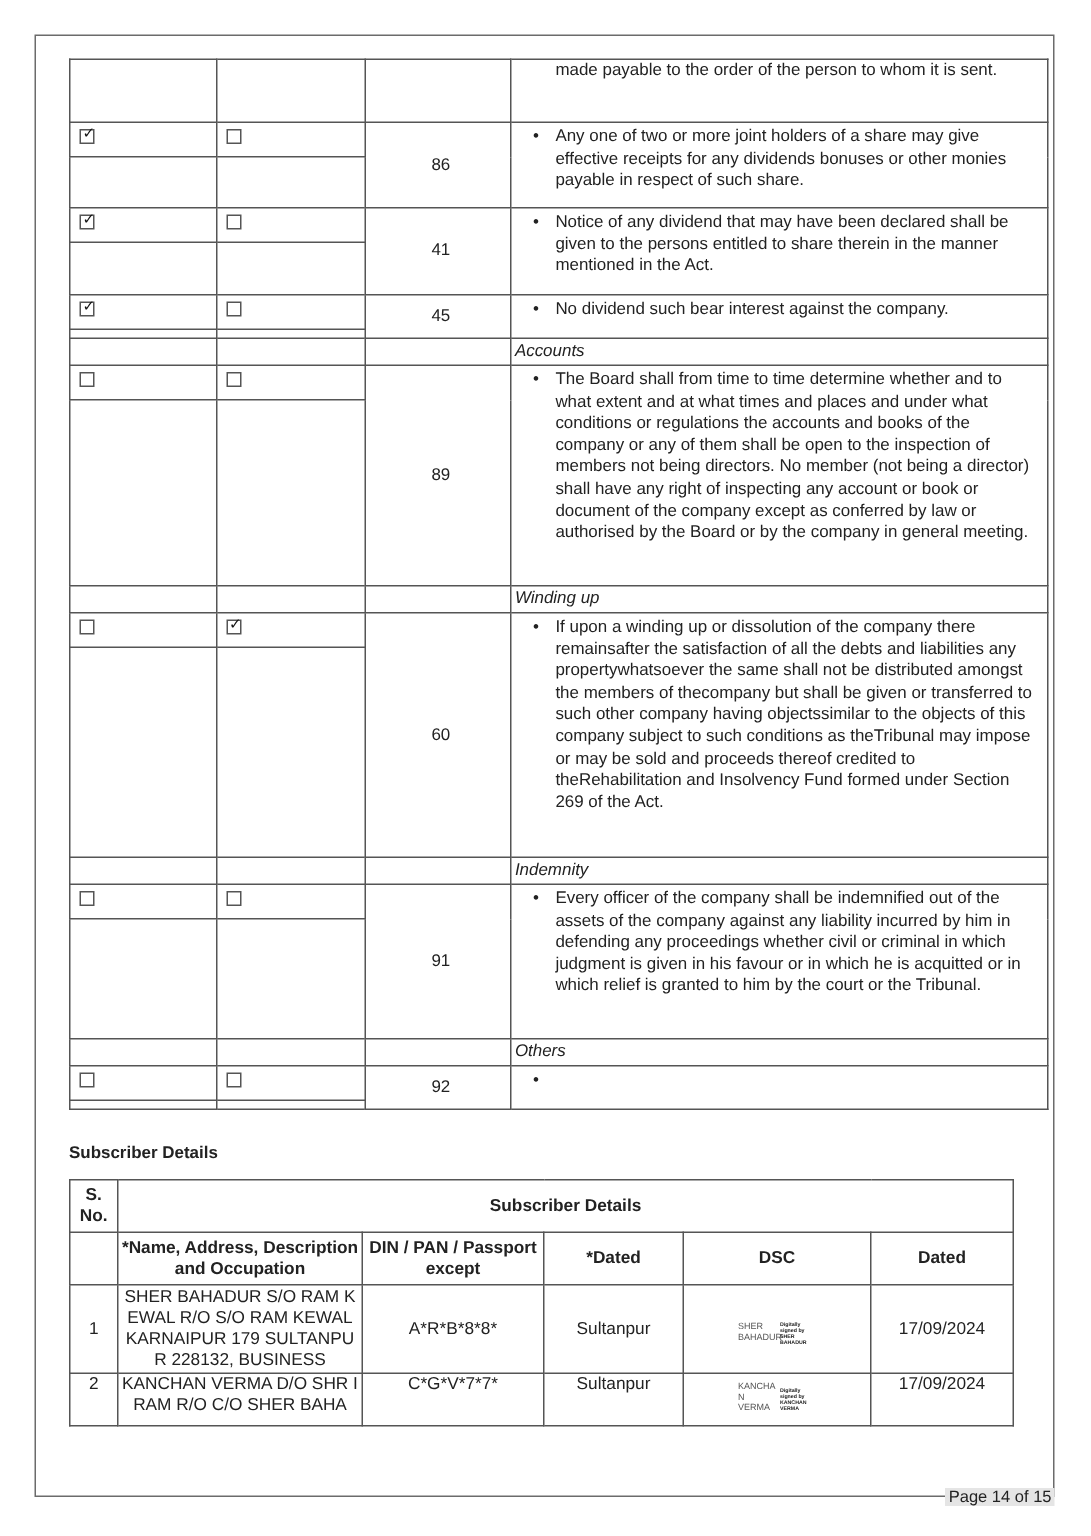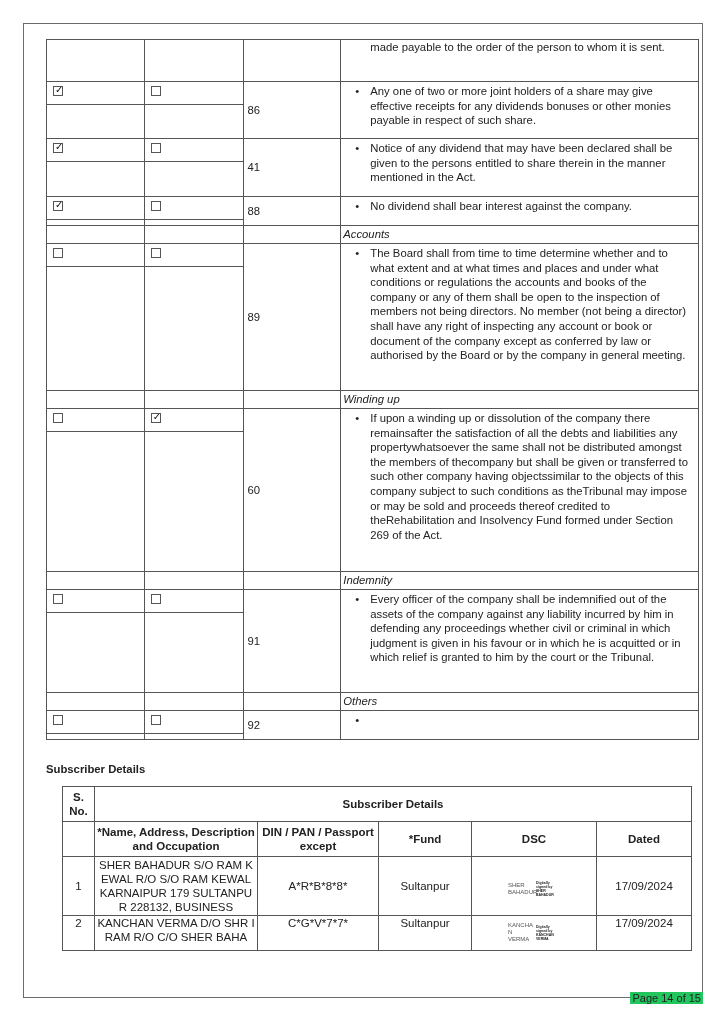--- a/index.html
+++ b/index.html
@@ -1,39 +1,39 @@
 <!DOCTYPE html>
 <html><head>
 <meta charset="utf-8">
 <style>
   html, body { margin:0; padding:0; background:#ffffff; }
   body { width:727px; height:1024px; position:relative; overflow:hidden;
          font-family:"Liberation Sans", "DejaVu Sans", sans-serif; color:#222; }
   .page-border { position:absolute; left:23px; top:23px; width:680px; height:975px;
                  border:1px solid #6b6b6b; box-sizing:border-box; }
-  .page-num { position:absolute; right:24px; top:992px; background:#22c55e; padding:0 2px;
+  .page-num { position:absolute; right:24px; top:992px; background:#e5e5e5; padding:0 2px;
               font-size:11px; color:#222; }
 
   table.aoa { position:absolute; left:46px; top:39px; border-collapse:collapse;
               table-layout:fixed; width:653px; font-size:11.3px; line-height:14.6px; }
   table.aoa td { border:1px solid #555; padding:0; vertical-align:top; }
   .c1 { width:94px; } .c2 { width:95px; } .c3 { width:94px; } .c4 { width:344px; }
   .cbcell { height:22px; position:relative; }
   .cb { position:absolute; left:6px; top:4px; width:10px; height:10px;
         border:1px solid #555; box-sizing:border-box; background:#fff; }
   .cb .mk { position:absolute; left:1px; top:-3px; font-size:10px; line-height:12px; color:#111; font-weight:bold; }
-  .num { vertical-align:middle !important; padding-left:4px !important; }
+  .num { vertical-align:middle !important; padding-left:4px !important;text-align:center; }
   .txt { padding:2px 4px 4px 14px !important; }
   .txt .li { position:relative; padding-left:15px; }
   .txt .li .bullet { position:absolute; left:0; top:0; }
   .sect { font-weight:normal; font-style:italic; padding:1px 2px !important; height:15px; }
 
   .sub-title { position:absolute; left:46px; top:763px; font-weight:bold; font-size:11.3px; }
   table.sub { position:absolute; left:46px; top:786px; border-collapse:collapse;
-              table-layout:fixed; width:629px; font-size:11.5px; line-height:14px;margin-left:16px; }
+              table-layout:fixed; width:629px; font-size:11.5px; line-height:14px; }
   table.sub td { border:1px solid #555; text-align:center; vertical-align:middle; padding:0 2px; }
   table.sub .h { font-weight:bold; }
   .dsc { display:inline-flex; align-items:center; gap:2px; font-size:6px; line-height:7px; color:#555; text-align:left; }
   .dsc .small { font-size:3.5px; line-height:4px; color:#222; font-weight:bold; }
 </style>
 </head>
 <body>
 
 <div class="page-border"></div>
 
@@ -95,23 +95,23 @@
 
   <tr>
     <td class="cbcell">
           <span class="cb">
             <span class="mk">✓</span>
           </span>
         </td>
     <td class="cbcell">
           <span class="cb"></span>
         </td>
-    <td class="num" rowspan="2">88</td>
-    <td class="txt" rowspan="2">
-          <div class="li"><span class="bullet">•</span><span>No dividend shall bear interest against the company.</span></div>
+    <td class="num" rowspan="2">45</td>
+    <td class="txt" rowspan="2">
+          <div class="li"><span class="bullet">•</span><span>No dividend such bear interest against the company.</span></div>
         </td>
   </tr>
   <tr style="height:6px">
         <td></td>
         <td></td>
       </tr>
 
   <tr>
     <td></td>
         <td></td>
@@ -221,21 +221,21 @@
   </colgroup>
   <tbody>
       <tr style="height:35px">
     <td class="h">S. No.</td>
     <td class="h" colspan="5">Subscriber Details</td>
   </tr>
   <tr style="height:35px">
     <td></td>
     <td class="h">*Name, Address, Description and Occupation</td>
     <td class="h">DIN / PAN / Passport except</td>
-    <td class="h">*Fund</td>
+    <td class="h">*Dated</td>
     <td class="h">DSC</td>
     <td class="h">Dated</td>
   </tr>
   <tr style="height:59px">
     <td>1</td>
     <td style="word-break:break-all">SHER BAHADUR S/O RAM K EWAL R/O S/O RAM KEWAL KARNAIPUR 179 SULTANPU R 228132, BUSINESS</td>
     <td>A*R*B*8*8*</td>
     <td>Sultanpur</td>
     <td>
       <span class="dsc">

